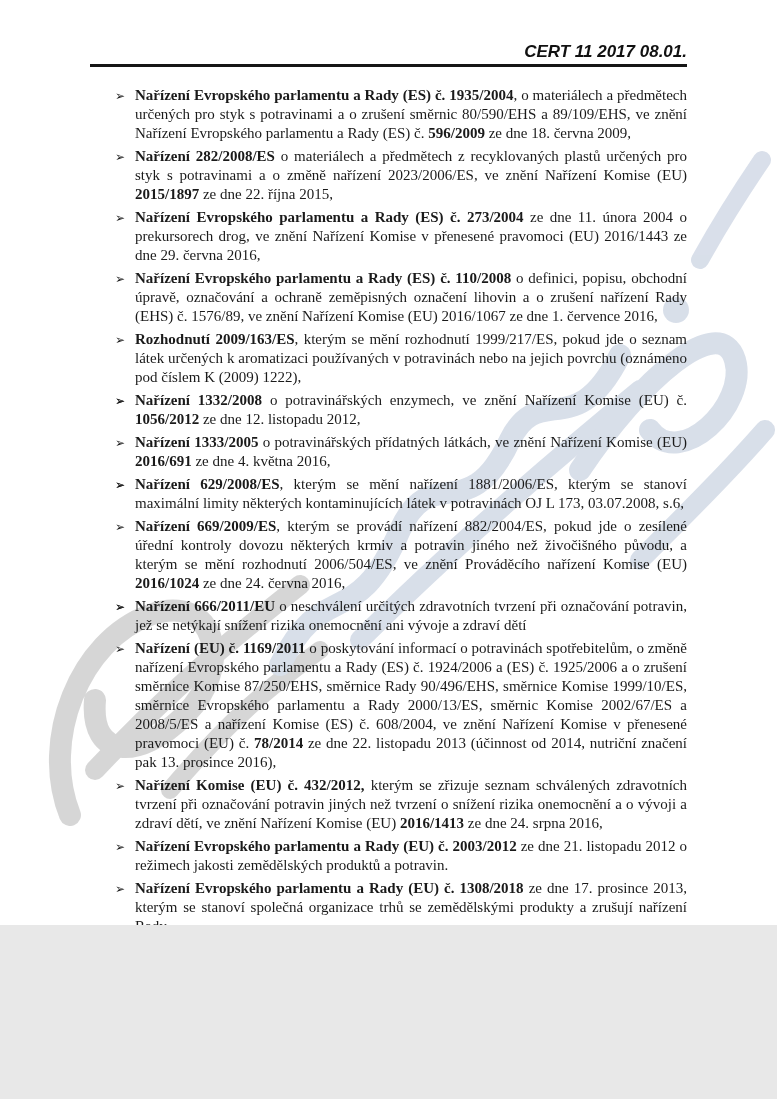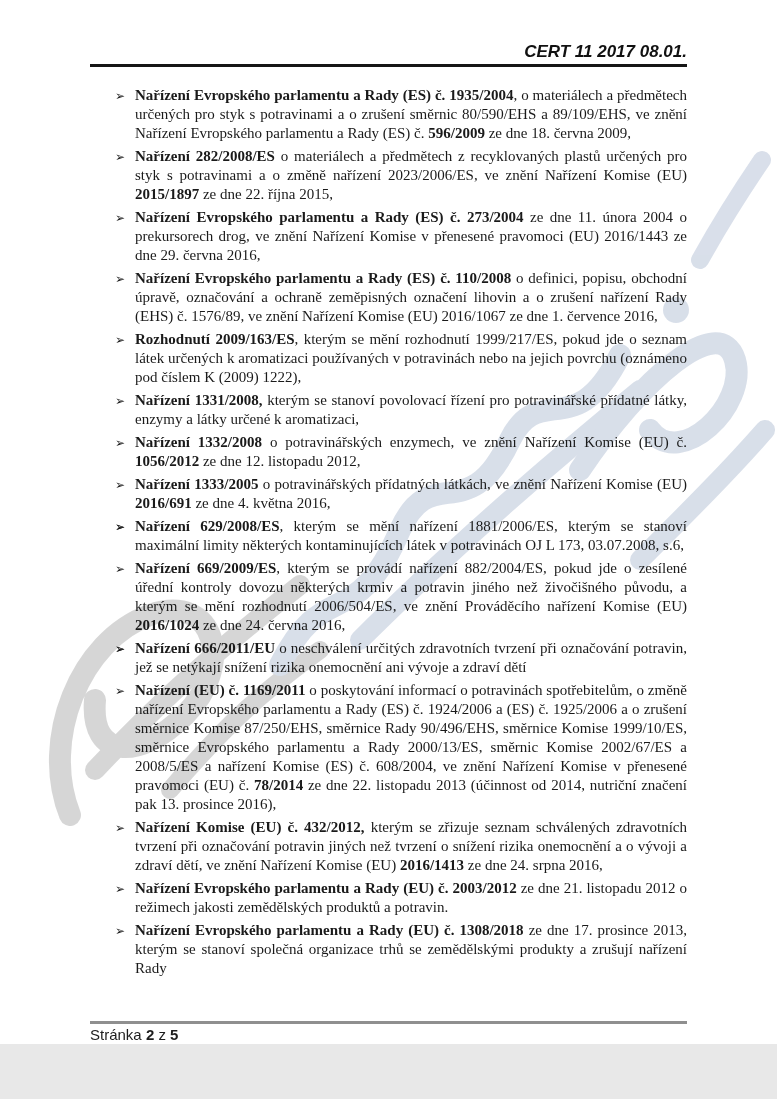--- a/index.html
+++ b/index.html
@@ -1,18 +1,18 @@
 <!DOCTYPE html>
 <html><head>
 <meta charset="utf-8">
 <style>
   html,body{margin:0;padding:0;background:#e8e8e8;}
   .page{
     position:relative;
-    width:777px;height:1044px;
+    width:777px;height:925px;
     background:#ffffff;
     overflow:hidden;
     font-family:"Liberation Serif", serif;
     color:#1a1a1a;
   }
   
   .header-title{
     position:absolute;
     top:42px;right:90px;
     font-family:"Liberation Sans", sans-serif;
@@ -97,21 +97,21 @@
 
   <div class="header-title">CERT 11 2017 08.01.</div>
   <div class="header-rule"></div>
 
   <ul class="reg-list">
       <li class="reg-item"><span class="bullet">➢</span><span><span class="b">Nařízení Evropského parlamentu a Rady (ES) č. 1935/2004</span><span>, o materiálech a předmětech určených pro styk s potravinami a o zrušení směrnic 80/590/EHS a 89/109/EHS, ve znění Nařízení Evropského parlamentu a Rady (ES) č. </span><span class="b">596/2009</span><span> ze dne 18. června 2009,</span></span></li>
       <li class="reg-item"><span class="bullet">➢</span><span><span class="b">Nařízení 282/2008/ES</span><span> o materiálech a předmětech z recyklovaných plastů určených pro styk s potravinami a o změně nařízení 2023/2006/ES, ve znění Nařízení Komise (EU) </span><span class="b">2015/1897</span><span> ze dne 22. října 2015,</span></span></li>
       <li class="reg-item"><span class="bullet">➢</span><span><span class="b">Nařízení Evropského parlamentu a Rady (ES) č. 273/2004</span><span> ze dne 11. února 2004 o prekursorech drog, ve znění Nařízení Komise v přenesené pravomoci (EU) 2016/1443 ze dne 29. června 2016,</span></span></li>
       <li class="reg-item"><span class="bullet">➢</span><span><span class="b">Nařízení Evropského parlamentu a Rady (ES) č. 110/2008</span><span> o definici, popisu, obchodní úpravě, označování a ochraně zeměpisných označení lihovin a o zrušení nařízení Rady (EHS) č. 1576/89, ve znění Nařízení Komise (EU) 2016/1067 ze dne 1. července 2016,</span></span></li>
       <li class="reg-item"><span class="bullet">➢</span><span><span class="b">Rozhodnutí 2009/163/ES</span><span>, kterým se mění rozhodnutí 1999/217/ES, pokud jde o seznam látek určených k aromatizaci používaných v potravinách nebo na jejich povrchu (oznámeno pod číslem K (2009) 1222),</span></span></li>
-      <li class="reg-item"><span class="bullet">➢</span><span><span class="b">Nařízení 1331/2008,</span><span> kterým se stanoví povolovací řízení pro potravinářské přídatné látky, enzymy a látky určené k aromatizaci,</span></span></li>
+      <li class="reg-item"><span class="bullet">➢</span></li>
       <li class="reg-item"><span class="bullet">➢</span><span><span class="b">Nařízení 1332/2008</span><span> o potravinářských enzymech, ve znění Nařízení Komise (EU) č. </span><span class="b">1056/2012</span><span> ze dne 12. listopadu 2012,</span></span></li>
       <li class="reg-item"><span class="bullet">➢</span><span><span class="b">Nařízení 1333/2005</span><span> o potravinářských přídatných látkách, ve znění Nařízení Komise (EU) </span><span class="b">2016/691</span><span> ze dne 4. května 2016,</span></span></li>
       <li class="reg-item"><span class="bullet">➢</span></li>
       <li class="reg-item"><span class="bullet">➢</span><span><span class="b">Nařízení 629/2008/ES</span><span>, kterým se mění nařízení 1881/2006/ES, kterým se stanoví maximální limity některých kontaminujících látek v potravinách  OJ L 173, 03.07.2008, s.6,</span></span></li>
       <li class="reg-item"><span class="bullet">➢</span><span><span class="b">Nařízení 669/2009/ES</span><span>, kterým se provádí nařízení  882/2004/ES, pokud jde o zesílené úřední kontroly dovozu některých krmiv a potravin jiného než živočišného původu, a kterým se mění rozhodnutí 2006/504/ES, ve znění Prováděcího nařízení Komise (EU) </span><span class="b">2016/1024</span><span> ze dne 24. června 2016,</span></span></li>
       <li class="reg-item"><span class="bullet">➢</span></li>
       <li class="reg-item"><span class="bullet">➢</span><span><span class="b">Nařízení 666/2011/EU</span><span> o neschválení určitých zdravotních tvrzení při označování potravin, jež se netýkají snížení rizika onemocnění ani vývoje a zdraví dětí</span></span></li>
       <li class="reg-item"><span class="bullet">➢</span><span><span class="b">Nařízení (EU) č. 1169/2011</span><span>  o poskytování informací o potravinách spotřebitelům, o změně nařízení Evropského parlamentu a Rady (ES) č. 1924/2006 a (ES) č. 1925/2006 a o zrušení směrnice Komise 87/250/EHS, směrnice Rady 90/496/EHS, směrnice Komise 1999/10/ES, směrnice Evropského parlamentu a Rady 2000/13/ES, směrnic Komise 2002/67/ES a 2008/5/ES a nařízení Komise (ES) č. 608/2004, ve znění Nařízení Komise v přenesené pravomoci (EU) č. </span><span class="b">78/2014</span><span> ze dne 22. listopadu 2013 (účinnost od 2014, nutriční značení pak 13. prosince 2016),</span></span></li>
       <li class="reg-item"><span class="bullet">➢</span><span><span class="b">Nařízení Komise (EU) č. 432/2012,</span><span> kterým se zřizuje seznam schválených zdravotních tvrzení při označování potravin jiných než tvrzení o snížení rizika onemocnění a o vývoji a zdraví dětí, ve znění Nařízení Komise (EU) </span><span class="b">2016/1413</span><span> ze dne 24. srpna 2016,</span></span></li>
       <li class="reg-item"><span class="bullet">➢</span><span><span class="b">Nařízení Evropského parlamentu a Rady (EU) č. 2003/2012</span><span> ze dne 21. listopadu 2012 o režimech jakosti zemědělských produktů a potravin.</span></span></li>

